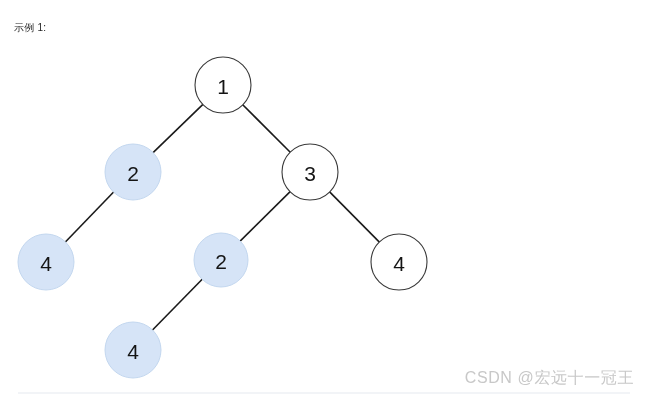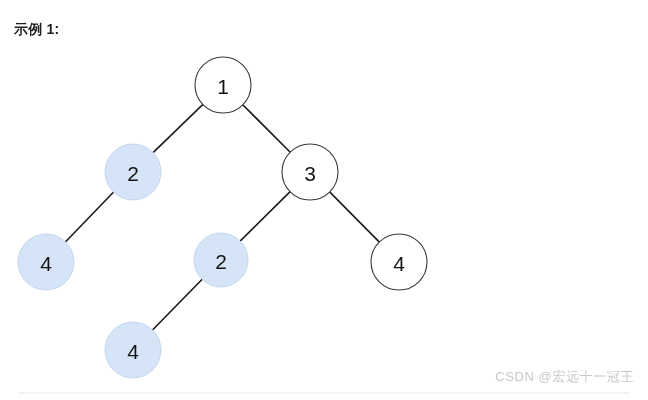--- a/index.html
+++ b/index.html
@@ -13,22 +13,22 @@
     position: relative;
     overflow: hidden;
     font-family: "Liberation Sans", sans-serif;
     -webkit-font-smoothing: antialiased;
   }
 
   #page-title {
     position: absolute;
     left: 14px;
     top: 21px;
-    font-size: 14px;
-    font-weight: bold;
+    font-size: 10px;
+    font-weight: normal;
     color: #1f1f1f;
     letter-spacing: 0.2px;
     white-space: nowrap;
   }
 
   #tree-figure {
     position: absolute;
     left: 0;
     top: 0;
     width: 648px;
@@ -44,21 +44,21 @@
     font-size: 21px;
     fill: #141414;
     text-anchor: middle;
     dominant-baseline: central;
   }
 
   #watermark {
     position: absolute;
     right: 14px;
     top: 368px;
-    font-size: 13px;
+    font-size: 16px;
     color: #c8c8c8;
     white-space: nowrap;
     letter-spacing: 0.6px;
   }
 
   #bottom-divider {
     position: absolute;
     left: 18px;
     top: 392px;
     width: 612px;

